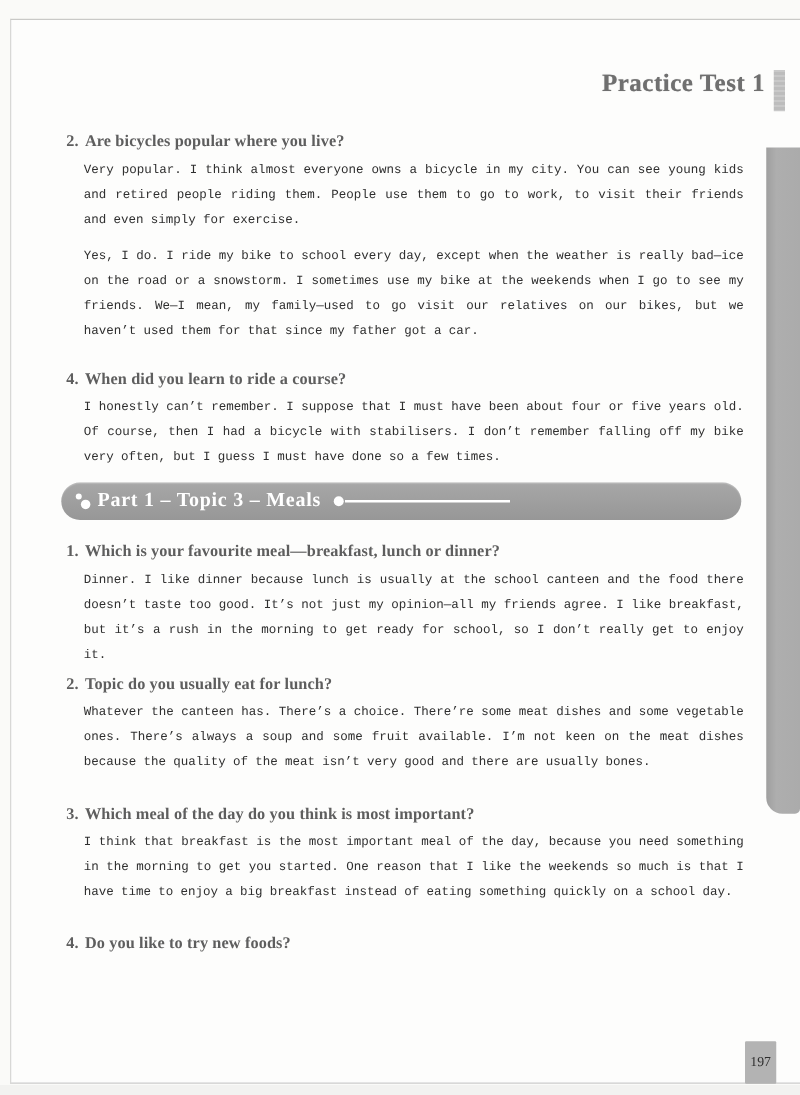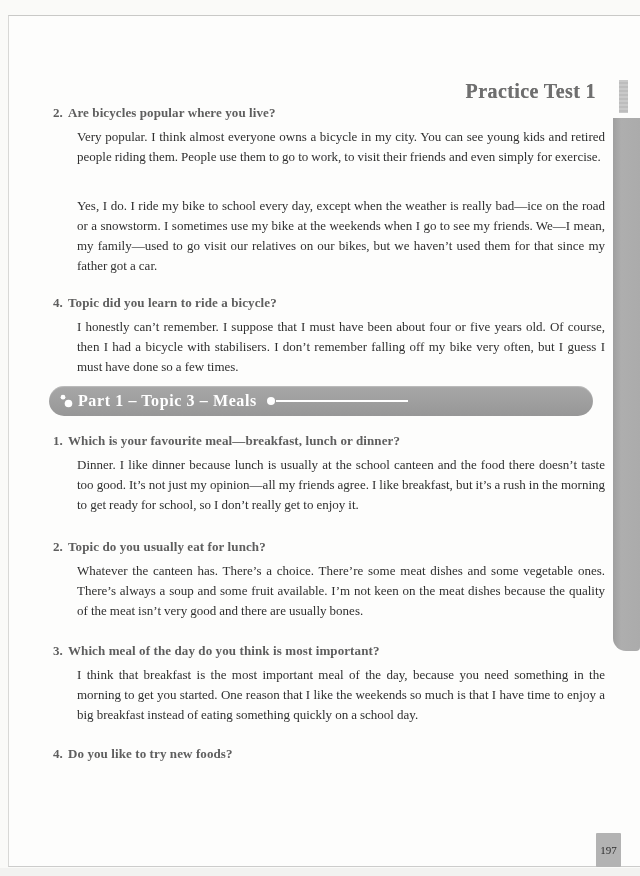--- a/index.html
+++ b/index.html
@@ -23,21 +23,21 @@
     border-bottom: 1px solid #cccccb;
   }
   .below-page {
     position: absolute; left: 0; right: 0; bottom: 0; height: 8px;
     background: #f2f2f0;
   }
 
   
   .running-head {
     position: absolute; top: 38px; right: 12px;
-    display: flex; align-items: flex-start; gap: 23px; margin-top: 24px;
+    display: flex; align-items: flex-start; gap: 7px;
   }
   .head-title {
     font-size: 20px; font-weight: bold; color: #6f6f6f;
     letter-spacing: 0.4px;
     text-shadow: 0 0 0.6px #8a8a8a;
     line-height: 26px;
   }
   .head-tab {
     width: 9px; height: 33px; margin-top: 2px;
     background: repeating-linear-gradient(#c9c9c9 0 2px, #bdbdbd 2px 4px);
@@ -53,25 +53,26 @@
   }
 
   
   .qa { position: absolute; left: 44px; width: 545px; }
   .q {
     font-size: 13px; font-weight: bold; color: #5e5e5e;
     line-height: 16px; letter-spacing: 0.1px;
   }
   .q .qtext { margin-left: 5px; font-family: Liberation Serif, serif; }
   .a {
-    margin: 6px 0 0 24px; width: 528px;
-    font-size: 13px; color: #2f2f2f;
+    margin: 6px 0 0 14px; width: 528px;
+    font-size: 10px; color: #2f2f2f;
     line-height: 20px;
     text-align: justify;
     word-spacing: -0.2px;
+    font-family: Liberation Mono, monospace;
   }
 
   
   .banner {
     position: absolute; left: 40px; top: 370px;
     width: 544px; height: 30px;
     background: linear-gradient(#a7a7a7, #979797);
     border-radius: 15px;
     display: flex; align-items: center;
     box-shadow: inset 0 1px 1px rgba(255,255,255,0.25);
@@ -118,21 +119,21 @@
     <section class="qa" style="top:89px">
       <h3 class="q"><span class="qnum">2.</span><span class="qtext">Are bicycles popular where you live?</span></h3>
       <p class="a">Very popular. I think almost everyone owns a bicycle in my city. You can see young kids and retired people riding them. People use them to go to work, to visit their friends and even simply for exercise.</p>
     </section>
 
     <section class="qa" style="top:174px">
       <p class="a">Yes, I do. I ride my bike to school every day, except when the weather is really bad—ice on the road or a snowstorm. I sometimes use my bike at the weekends when I go to see my friends. We—I mean, my family—used to go visit our relatives on our bikes, but we haven’t used them for that since my father got a car.</p>
     </section>
 
     <section class="qa" style="top:279px">
-      <h3 class="q"><span class="qnum">4.</span><span class="qtext">Topic did you learn to ride a bicycle?</span></h3>
+      <h3 class="q"><span class="qnum">4.</span><span class="qtext">When did you learn to ride a course?</span></h3>
       <p class="a">I honestly can’t remember. I suppose that I must have been about four or five years old. Of course, then I had a bicycle with stabilisers. I don’t remember falling off my bike very often, but I guess I must have done so a few times.</p>
     </section>
 
     <div class="banner">
       <svg class="dots" viewBox="0 0 17 18">
         <circle cx="5" cy="5.2" r="2.4" fill="#ffffff"></circle>
         <circle cx="10.5" cy="11.5" r="3.8" fill="#ffffff"></circle>
       </svg>
       <span class="banner-title">Part 1 – Topic 3 – Meals</span>
       <span class="bullet"></span>

